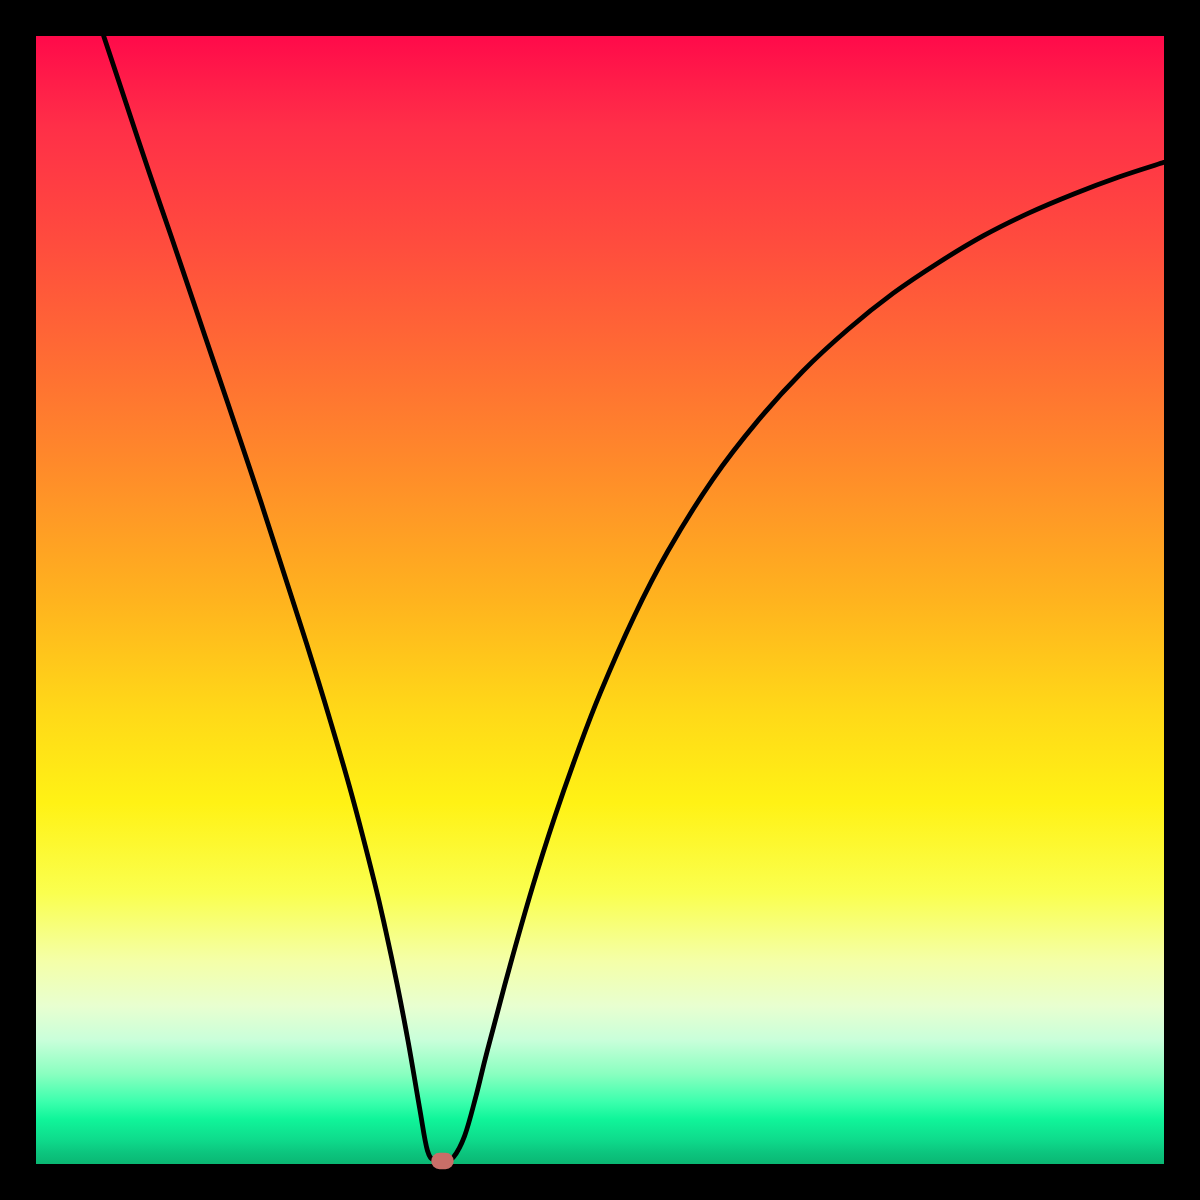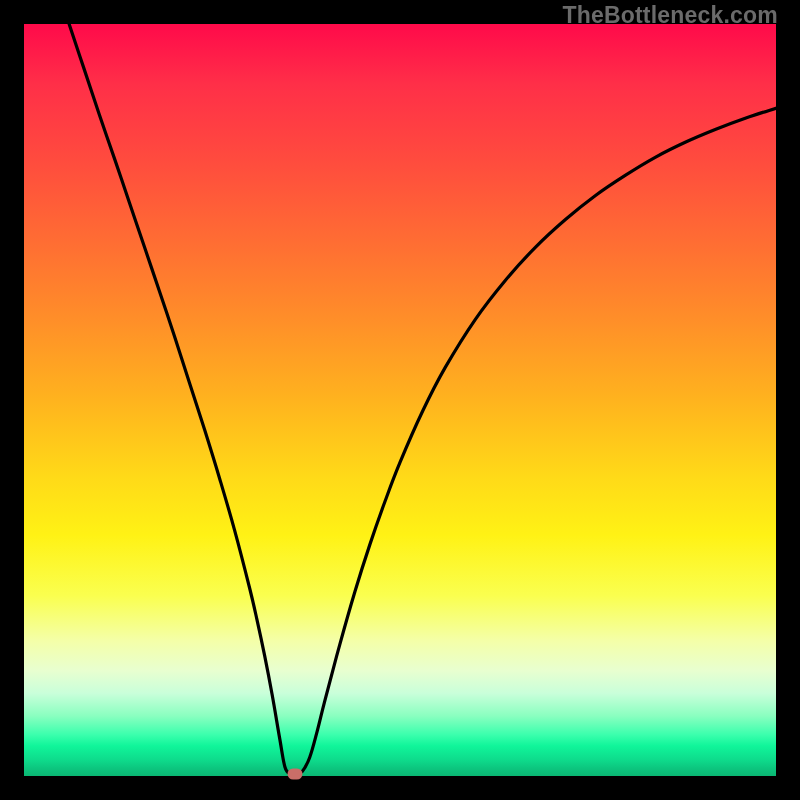--- a/index.html
+++ b/index.html
@@ -59,20 +59,19 @@
     width: 15px;
     height: 11px;
     border-radius: 6px;
     background: #c96e68;
     transform: translate(-50%, -50%);
   }
 </style>
 </head>
 <body>
 <div class="frame">
-  <div class="watermark">TheBottleneck.com</div>
   <div class="plot">
     <svg class="curve" viewBox="0 0 752 752" preserveAspectRatio="none">
       <path id="curve-path" fill="none" stroke="#000" stroke-width="3.2" stroke-linejoin="round" stroke-linecap="round" d="M 45.12 0.00 C 47.83 8.12, 54.75 28.88, 60.16 45.12 C 65.57 61.36, 69.79 74.27, 75.20 90.24 C 80.61 106.21, 84.83 118.02, 90.24 133.86 C 95.65 149.69, 99.87 162.25, 105.28 178.22 C 110.69 194.20, 114.91 206.62, 120.32 222.59 C 125.73 238.56, 129.95 250.85, 135.36 266.96 C 140.77 283.07, 144.99 295.57, 150.40 312.08 C 155.81 328.59, 160.03 341.92, 165.44 358.70 C 170.85 375.49, 175.07 388.14, 180.48 405.33 C 185.89 422.52, 190.11 436.07, 195.52 454.21 C 200.93 472.35, 205.15 486.33, 210.56 506.10 C 215.97 525.86, 221.54 547.76, 225.60 564.00 C 229.66 580.24, 230.41 584.15, 233.12 596.34 C 235.83 608.52, 237.93 618.28, 240.64 631.68 C 243.35 645.08, 245.45 655.89, 248.16 670.78 C 250.87 685.67, 253.38 701.41, 255.68 714.40 C 257.98 727.39, 259.05 736.61, 260.94 742.98 C 262.84 749.34, 264.18 748.53, 266.21 749.74 C 268.24 750.96, 270.06 750.15, 272.22 749.74 C 274.39 749.34, 275.80 750.47, 278.24 747.49 C 280.68 744.51, 283.05 740.51, 285.76 733.20 C 288.47 725.89, 290.57 717.03, 293.28 706.88 C 295.99 696.73, 296.74 692.37, 300.80 676.80 C 304.86 661.23, 310.43 640.03, 315.84 620.40 C 321.25 600.77, 325.47 585.76, 330.88 567.76 C 336.29 549.76, 340.51 536.63, 345.92 520.38 C 351.33 504.14, 355.55 492.27, 360.96 477.52 C 366.37 462.77, 369.23 454.66, 376.00 438.42 C 382.77 422.17, 390.44 404.34, 398.56 387.28 C 406.68 370.22, 411.64 360.18, 421.12 343.66 C 430.60 327.15, 440.37 311.24, 451.20 295.54 C 462.03 279.83, 470.45 269.43, 481.28 256.43 C 492.11 243.44, 500.53 234.31, 511.36 223.34 C 522.19 212.38, 530.61 204.86, 541.44 195.52 C 552.27 186.18, 560.69 179.44, 571.52 171.46 C 582.35 163.47, 590.77 158.06, 601.60 151.15 C 612.43 144.25, 620.85 139.06, 631.68 133.10 C 642.51 127.15, 650.93 123.07, 661.76 118.06 C 672.59 113.06, 681.01 109.61, 691.84 105.28 C 702.67 100.95, 711.09 97.79, 721.92 94.00 C 732.75 90.21, 746.59 85.98, 752.00 84.22"></path>
     </svg>
     <div id="marker" class="marker" style="left: 270.72px; top: 749.744px; background: rgb(201, 110, 104);"></div>
   </div>
 </div>
 
 </body></html>

